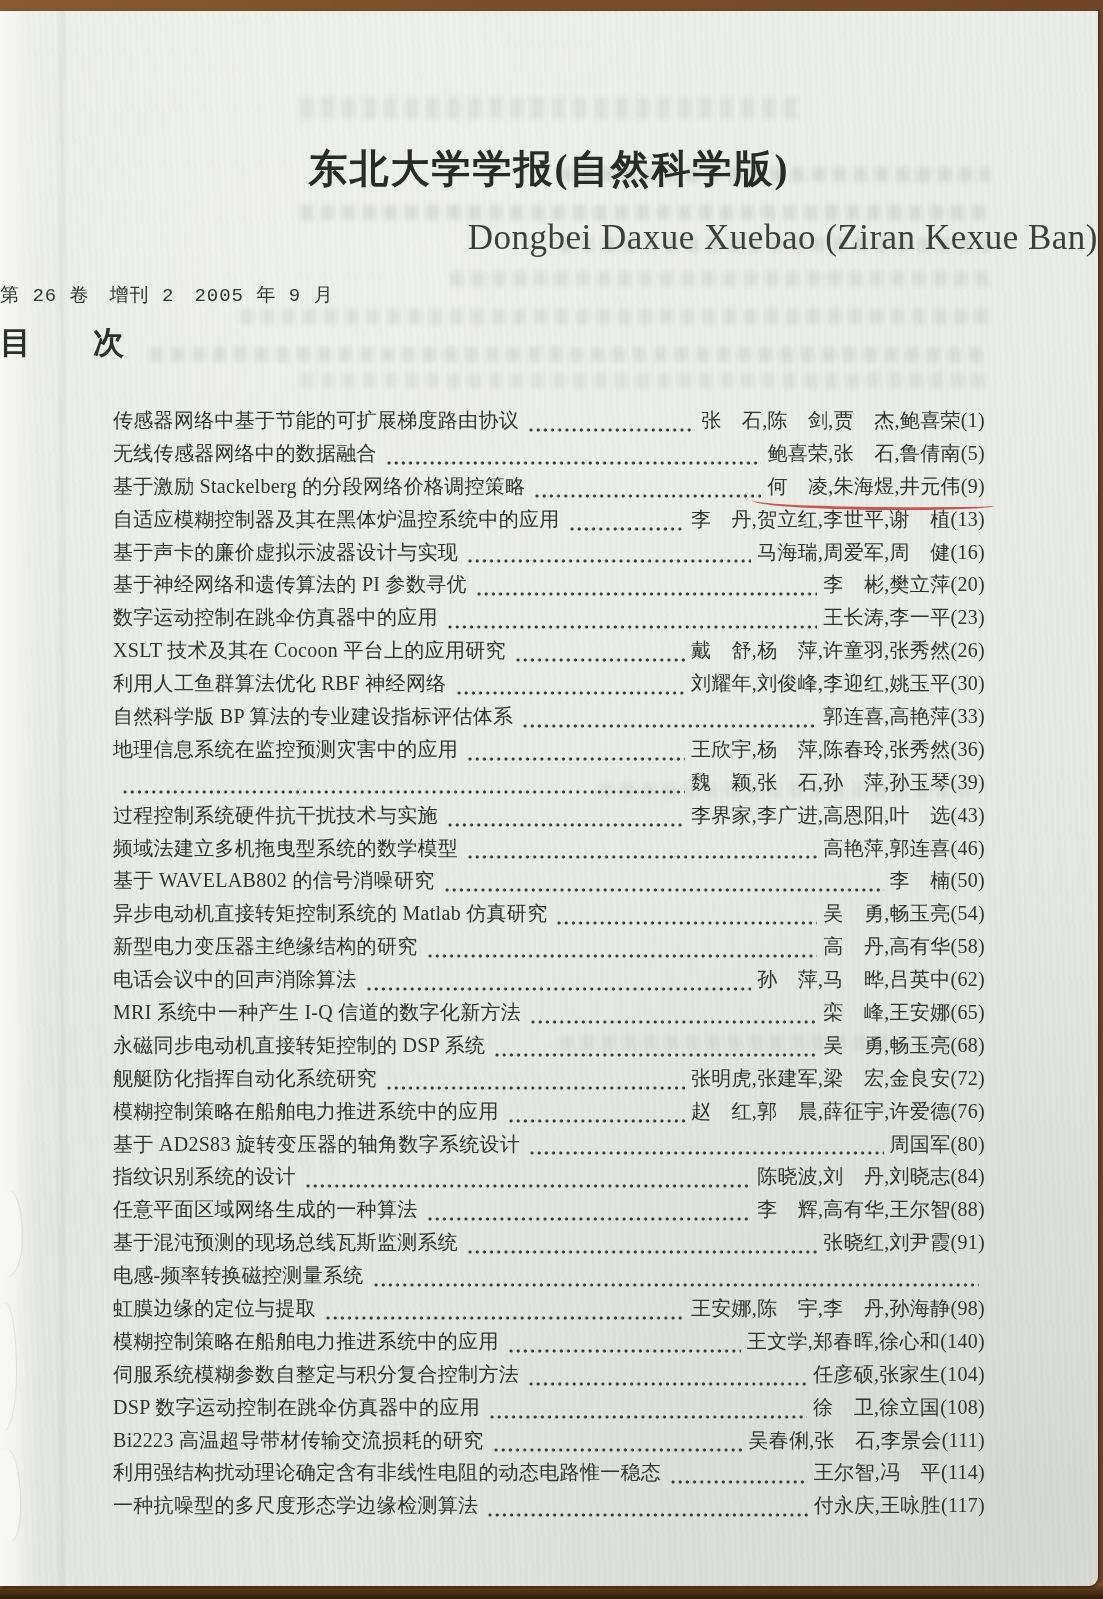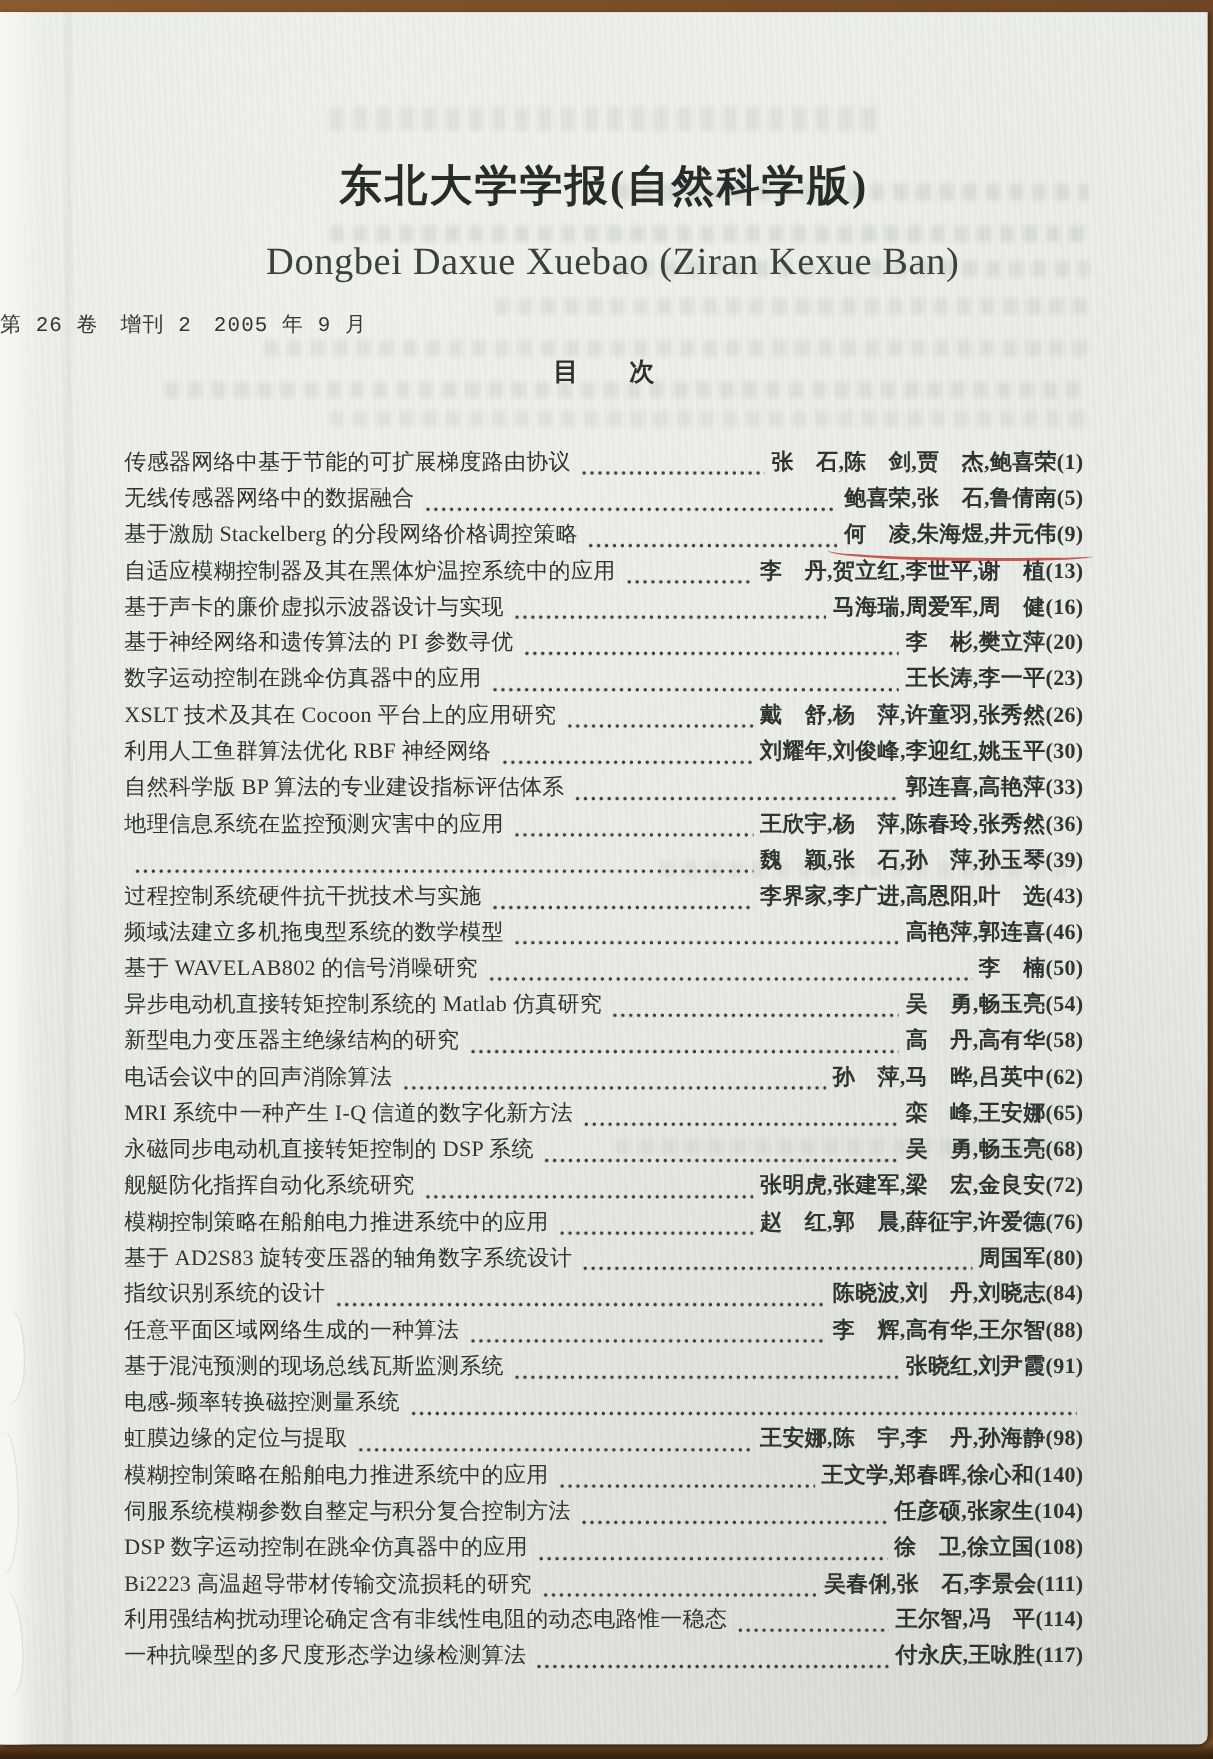--- a/index.html
+++ b/index.html
@@ -30,37 +30,37 @@
   .tear{position:absolute;background:#f6f6f2;box-shadow:1px 0 1px rgba(130,135,128,.18);}
   .tear.t1{left:-6px;top:1180px;width:28px;height:86px;border-radius:40% 60% 55% 45%/30% 70% 40% 60%;transform:rotate(3deg);}
   .tear.t2{left:-8px;top:1292px;width:24px;height:128px;border-radius:50% 50% 60% 40%/40% 60% 50% 50%;}
   .tear.t3{left:-6px;top:1438px;width:26px;height:92px;border-radius:45% 55% 50% 50%/35% 65% 55% 45%;transform:rotate(-2deg);}
   .crease{position:absolute;top:0;bottom:0;left:56px;width:12px;
     background:linear-gradient(90deg,rgba(120,126,118,0),rgba(120,126,118,.09),rgba(120,126,118,0));}
   .ghost{position:absolute;height:15px;filter:blur(2.5px);opacity:.12;border-radius:2px;
     background:repeating-linear-gradient(90deg,#5a6a60 0 13px,rgba(90,106,96,0) 13px 21px);}
   .cn-title{position:absolute;top:131px;left:0;right:0;margin:0;text-align:center;
     font-size:39px;font-weight:bold;letter-spacing:2px;color:#272c28;}
-  .en-title{position:absolute;top:207px;left:16px;right:0;text-align:center;
+  .en-title{position:absolute;top:207px;left:16px;right:0;text-align:right;
     font-size:35px;letter-spacing:.5px;color:#3a413c;}
   .issue-line{position:absolute;top:271px;left:0;right:0;text-align:left;
     font-family:Liberation Mono, monospace;
     font-size:19px;letter-spacing:1px;color:#32372f;}
-  .contents-heading{position:absolute;top:311px;left:0;right:0;text-align:center;
+  .contents-heading{position:absolute;top:311px;left:0;right:0;
     font-family:"Liberation Sans","DejaVu Sans",sans-serif;
-    font-size:23px;font-weight:bold;color:#2c312b;}
+    font-size:31px;font-weight:bold;color:#2c312b;}
   .toc{position:absolute;top:393px;left:113px;right:113px;font-size:20px;color:#2f3431;}
   .row{display:flex;align-items:flex-end;height:32.9px;line-height:32.9px;}
   .row .t{white-space:nowrap;letter-spacing:.3px;}
   .row .leader{
     flex:1 1 auto;min-width:10px;height:4px;margin:0 6px 5px 9px;
     background:radial-gradient(circle at 3px 2px, rgba(47,52,49,.95) 1.25px, rgba(47,52,49,0) 1.9px);
     background-size:7.2px 4px;background-repeat:repeat-x;
   }
-  .row .ap{white-space:nowrap;letter-spacing:.3px;font-weight:bold;}
+  .row .ap{white-space:nowrap;letter-spacing:.3px;}
   .row.marked .ap{position:relative;}
   .row.marked .ap::after{
     content:"";position:absolute;left:-15px;right:-9px;bottom:-7px;height:10px;
     border-bottom:3px solid #c23f35;opacity:.85;
     border-radius:0 0 45% 55%/0 0 5px 9px;transform:rotate(.35deg);
   }
 </style>
 </head>
 <body>
 

